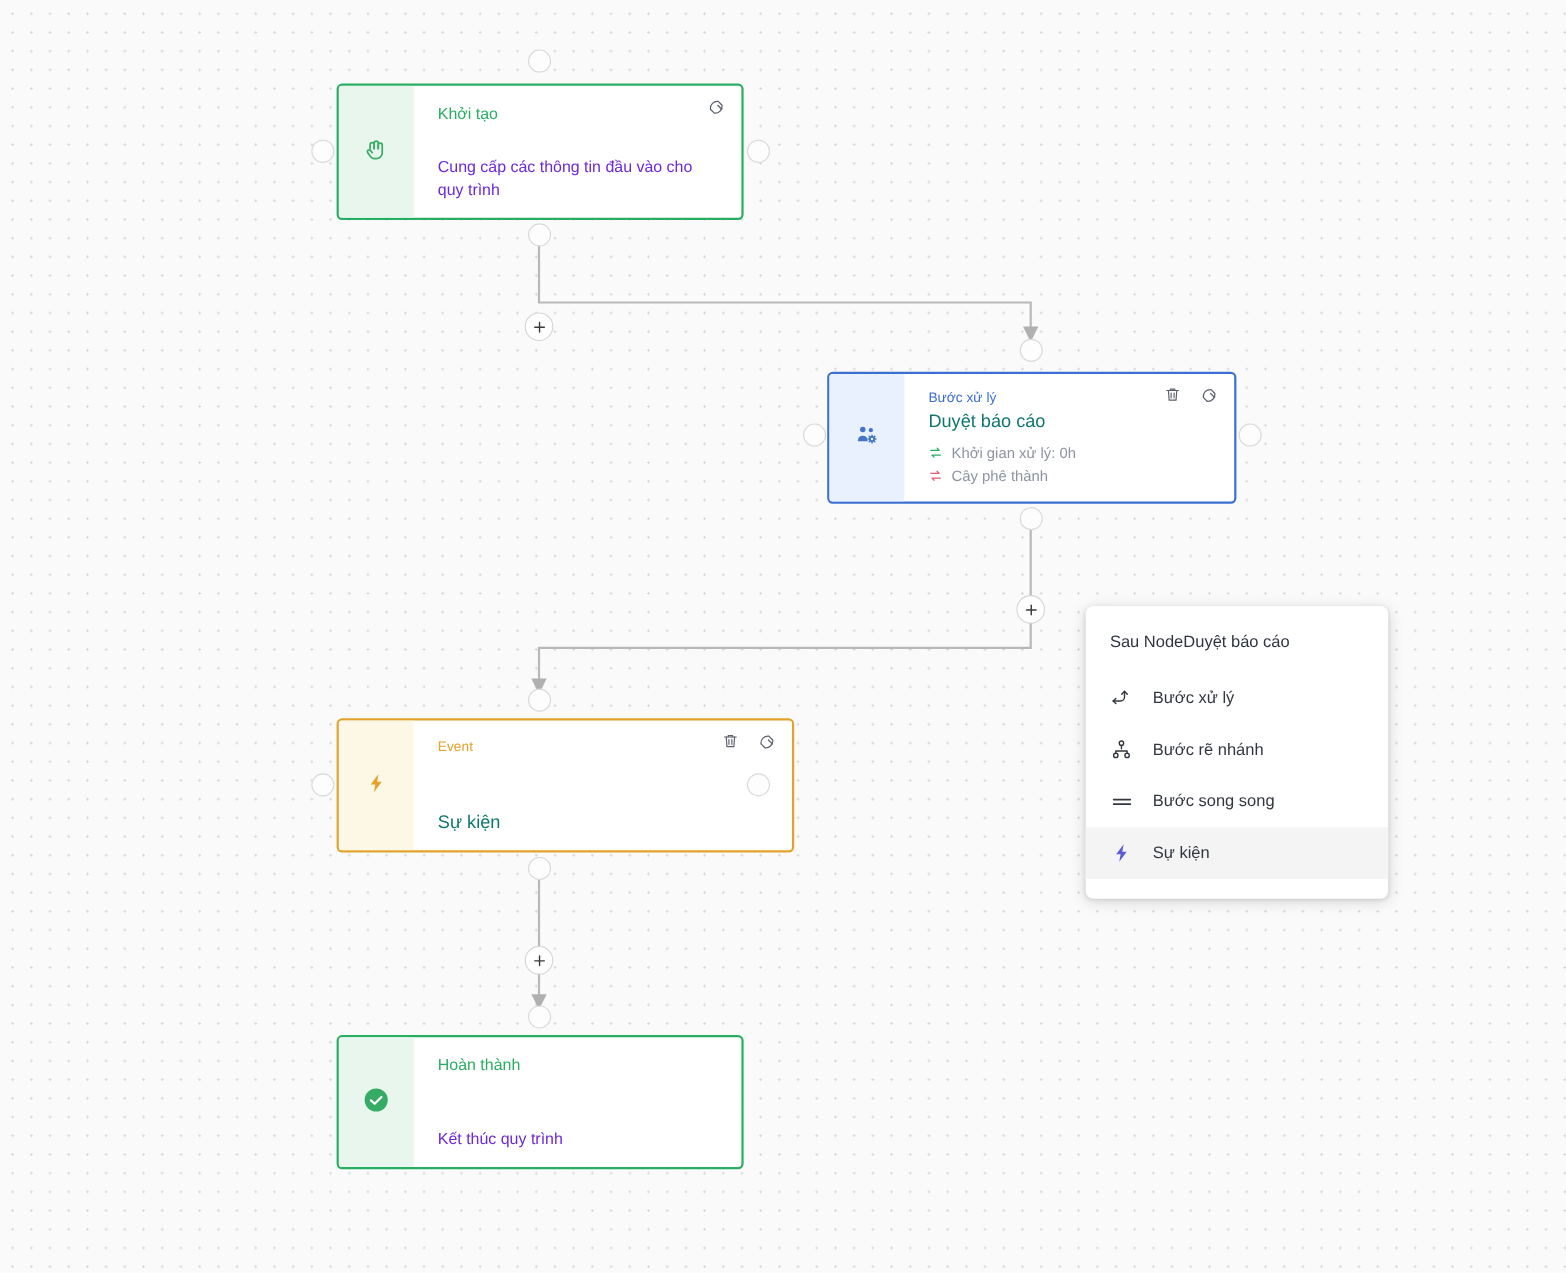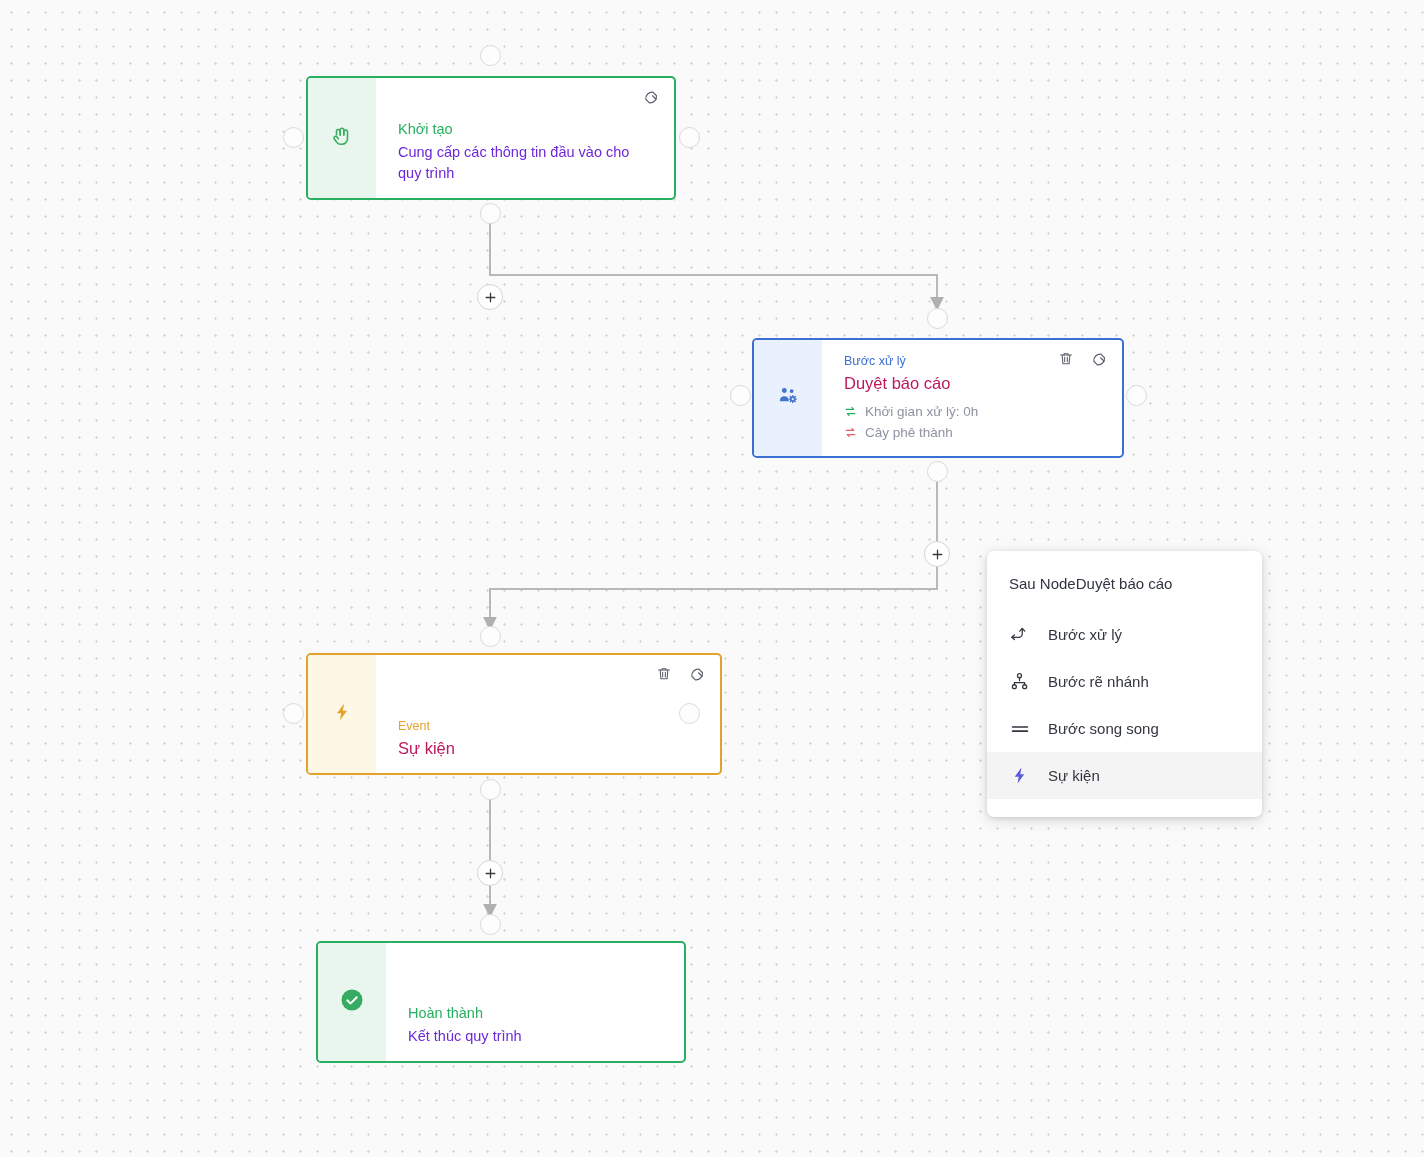--- a/index.html
+++ b/index.html
@@ -39,21 +39,21 @@
     display: flex;
     align-items: center;
     justify-content: center;
   }
   .node-body {
     flex: 1 1 auto;
     position: relative;
     padding: 16px 18px 14px 22px;
     display: flex;
     flex-direction: column;
-    justify-content: flex-end;
+    justify-content: space-between;
   }
 
   
   .node.green { border: 2px solid #27ae60; }
   .node.green .node-band { background: #e8f6ed; }
 
   
   .node.blue { border: 2px solid #3b6fd4; }
   .node.blue .node-band { background: #e8f1fd; }
   .node.blue .node-kicker { color: #3b6fd4; }
@@ -64,21 +64,21 @@
   .node.amber .node-kicker { color: #e3a22b; }
 
   .node-kicker {
     font-size: 12.5px;
     line-height: 16px;
     margin-bottom: 3px;
   }
   .node-title {
     font-size: 16.5px;
     line-height: 22px;
-    color: #be185d;
+    color: #0f766e;
   }
   .node-desc {
     font-size: 14.5px;
     line-height: 21px;
     color: #6d28d9;
     max-width: 235px;
   }
   .node-heading-green {
     font-size: 14.5px;
     line-height: 20px;
@@ -305,21 +305,21 @@
       </div>
       <div class="node-kicker">Event</div>
       <div class="node-title">Sự kiện</div>
     </div>
   </div>
   <div class="handle" style="left:283px; top:703px;"></div>
   <div class="handle" style="left:679px; top:703px;"></div>
   <div class="handle" style="left:480px; top:626px;"></div>
   <div class="handle" style="left:480px; top:779px;"></div>
 
-  <div class="node green" style="left:316px; top:941px; width:370px; height:122px;">
+  <div class="node green" style="left:306px; top:941px; width:370px; height:122px;">
     <div class="node-band">
       <span>
         <svg width="24" height="24" viewBox="0 0 24 24">
           <circle cx="12" cy="12" r="10.5" fill="#35ab63"></circle>
           <path d="M7.2 12.3 L10.6 15.4 L16.8 9.2" fill="none" stroke="#ffffff" stroke-width="2" stroke-linecap="round" stroke-linejoin="round"></path>
         </svg>
       </span>
     </div>
     <div class="node-body">
       <div class="node-heading-green">Hoàn thành</div>

